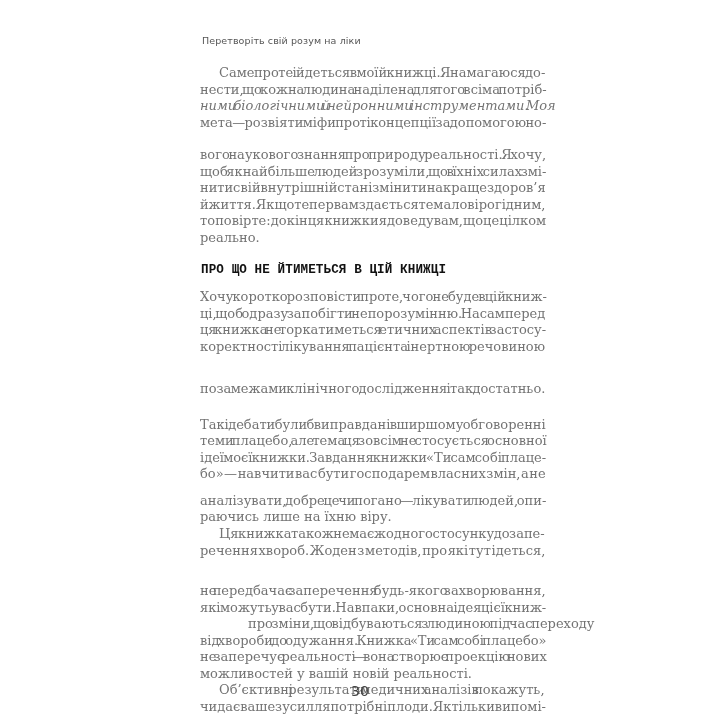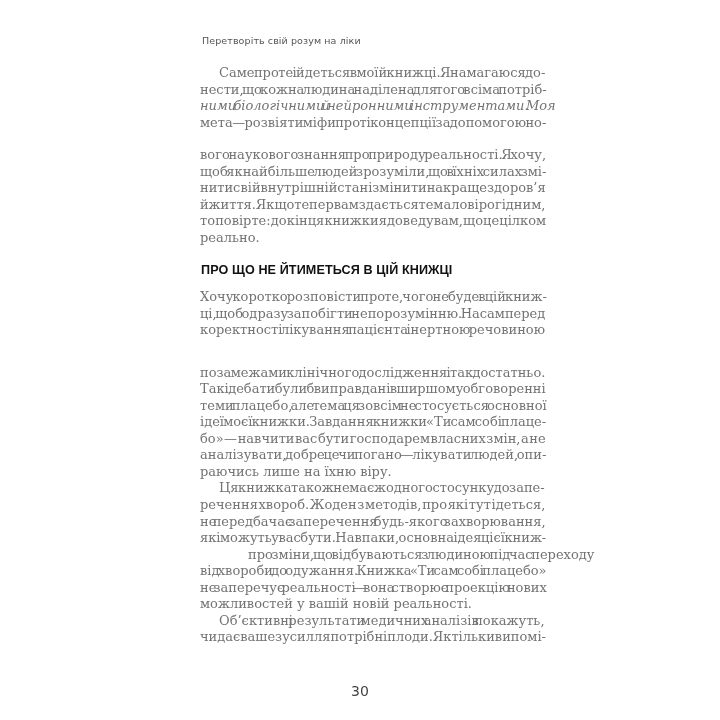--- a/index.html
+++ b/index.html
@@ -51,21 +51,21 @@
     }
     .line.indent {
       text-indent: 19px;
     }
     .block-1 { top: 65px; }
     .block-2 { top: 289px; }
     .section-heading {
       position: absolute;
       left: 201px;
       top: 263px;
-      font-family: Liberation Sans, sans-serif;
+      font-family: Liberation Mono, monospace;
       font-weight: bold;
       font-size: 12.6px;
       letter-spacing: 0.1px;
       color: #111111;
       white-space: nowrap;
     }
     .page-number {
       position: absolute;
       left: 0;
       width: 720px;
@@ -95,32 +95,33 @@
     <span class="line" style="word-spacing: -4.0125px;">то повірте: до кінця книжки я доведу вам, що це цілком</span>
     <span class="line last">реально.</span>
   </div>
 
   <div class="section-heading">ПРО ЩО НЕ ЙТИМЕТЬСЯ В ЦІЙ КНИЖЦІ</div>
 
   <div class="text-block block-2">
 
     <span class="line" style="word-spacing: -5.01562px;">Хочу коротко розповісти про те, чого не буде в цій книж-</span>
     <span class="line" style="word-spacing: -5.55312px;">ці, щоб одразу запобігти непорозумінню. Насамперед</span>
+    <span class="line" style="word-spacing: -6.5026px;">ця книжка не торкатиметься етичних аспектів застосу-</span>
     <span class="line" style="word-spacing: -5.66016px;">коректності лікування пацієнта інертною речовиною</span>
     <span class="line" style="word-spacing: -4.83333px; margin-top: 26px;">поза межами клінічного дослідження і так достатньо.</span>
-    <span class="line" style="word-spacing: -4.70759px;">Такі дебати були б виправдані в ширшому обговоренні</span>
+    <span class="line" style="word-spacing: -4.70759px; margin-top: 19px;">Такі дебати були б виправдані в ширшому обговоренні</span>
     <span class="line" style="word-spacing: -5.94727px;">теми плацебо, але тема ця зовсім не стосується основної</span>
     <span class="line" style="word-spacing: -4.99609px;">ідеї моєї книжки. Завдання книжки «Ти сам собі плаце-</span>
     <span class="line" style="word-spacing: -3.61458px;">бо» — навчити вас бути господарем власних змін, а не</span>
-    <span class="line" style="word-spacing: -5.41992px;">аналізувати, добре це чи погано — лікувати людей, опи-</span>
+    <span class="line" style="word-spacing: -5.41992px; margin-top: 10px;">аналізувати, добре це чи погано — лікувати людей, опи-</span>
     <span class="line last">раючись лише на їхню віру.</span>
 
     <span class="line indent" style="word-spacing: -4.57617px;">Ця книжка також не має жодного стосунку до запе-</span>
     <span class="line" style="word-spacing: -3.44727px;">речення хвороб. Жоден з методів, про які тут ідеться,</span>
-    <span class="line" style="word-spacing: -7.84375px;">не передбачає заперечення будь-якого захворювання,</span>
+    <span class="line" style="word-spacing: -7.84375px; margin-top: 24px;">не передбачає заперечення будь-якого захворювання,</span>
     <span class="line" style="word-spacing: -4.62326px;">які можуть у вас бути. Навпаки, основна ідея цієї книж-</span>
     <span class="line" style="word-spacing: -5.50977px; margin-left: 48px;">про зміни, що відбуваються з людиною під час переходу</span>
     <span class="line" style="word-spacing: -5.85547px;">від хвороби до одужання. Книжка «Ти сам собі плацебо»</span>
     <span class="line" style="word-spacing: -6.98661px;">не заперечує реальності — вона створює проекцію нових</span>
     <span class="line last">можливостей у вашій новій реальності.</span>
 
     <span class="line indent" style="word-spacing: -8.78906px;">Об’єктивні результати медичних аналізів покажуть,</span>
     <span class="line" style="word-spacing: -4.15451px;">чи дає ваше зусилля потрібні плоди. Як тільки ви помі-</span>
   </div>
 

